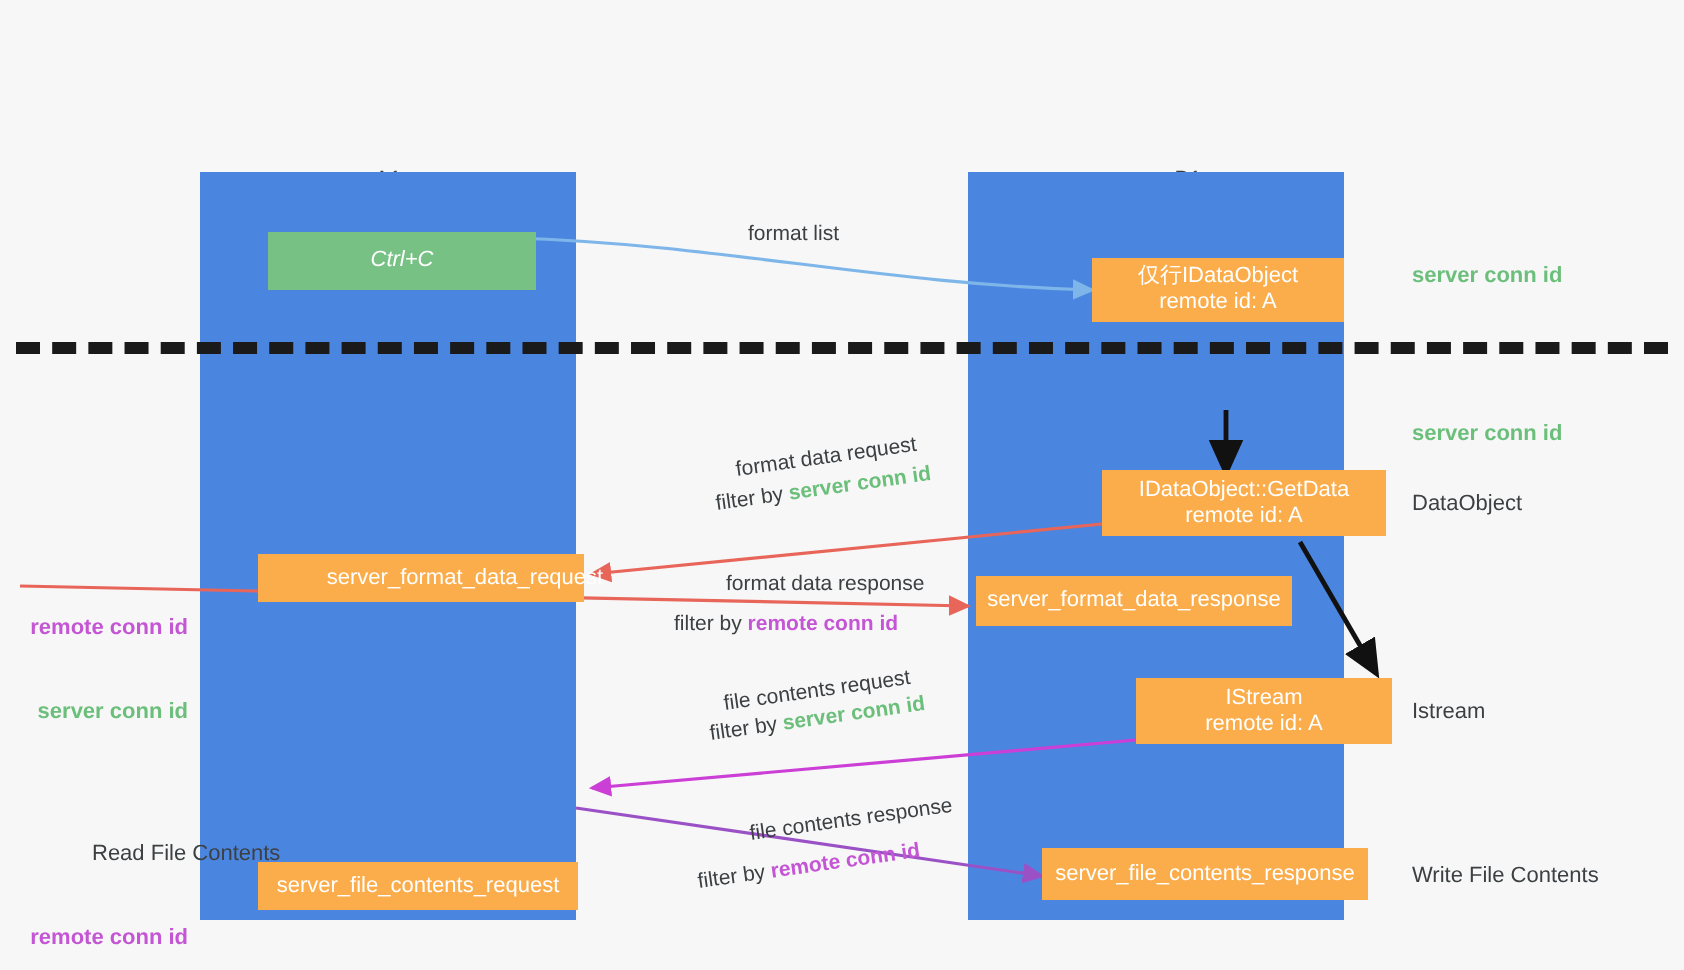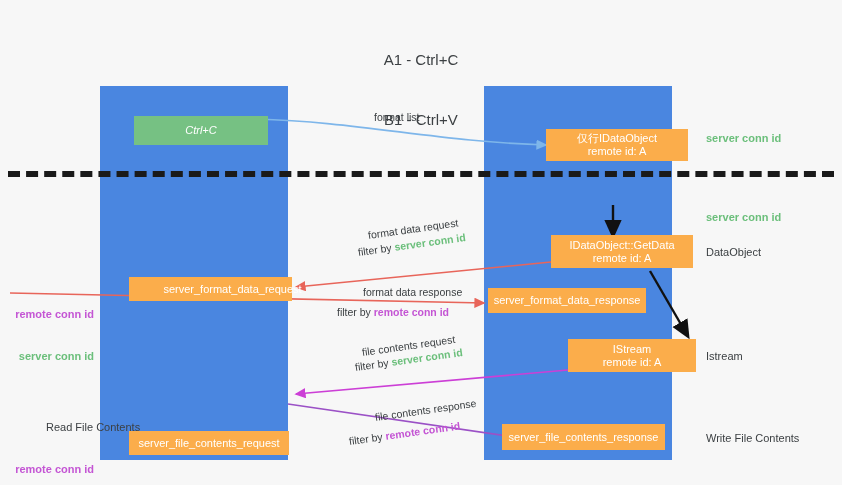--- a/index.html
+++ b/index.html
@@ -96,24 +96,20 @@
     line-height: 14px;
     white-space: pre;
   }
   .side-lbl .plain { color: #3c4043; padding-left: 40px; }
 </style>
 </head>
 <body>
 
 <div class="canvas">
 
-  <div class="title">
-    <div>A1 - Ctrl+C</div>
-    <div>B1 - Ctrl+V</div>
-  </div>
 
   <div class="lane-head" style="left:130px; top:58px; width:128px;">
     <div>A1</div>
     <div>remote</div>
   </div>
   <div class="lane-head" style="left:530px; top:58px; width:128px;">
     <div>B1</div>
     <div>connection</div>
   </div>
 
@@ -153,21 +149,21 @@
 
     <path d="M288,404 L521,438" fill="none" stroke="#9b51c6" stroke-width="1.6" marker-end="url(#ah-purple)"></path>
   </svg>
 
   <div class="divider"></div>
 
   <div class="node green" style="left:134px; top:116px; width:134px; height:29px;font-style:italic;">
     <span>Ctrl+C</span>
   </div>
 
-  <div class="node orange" style="left:546px; top:129px; width:142px; height:32px;">
+  <div class="node orange" style="left:546px; top:129px; width:126px; height:32px;">
     <span>仅行IDataObject</span>
     <span>remote id: A</span>
   </div>
 
 
   <div class="node orange" style="left:551px; top:235px; width:142px; height:33px;text-align:right;">
     <span>IDataObject::GetData</span>
     <span>remote id: A</span>
   </div>
 
@@ -181,21 +177,21 @@
 
   <div class="node orange" style="left:568px; top:339px; width:128px; height:33px;">
     <span>IStream</span>
     <span>remote id: A</span>
   </div>
 
   <div class="node orange" style="left:129px; top:394px; width:160px; height:24px;margin-top:37px;">
     <span>server_file_contents_request</span>
   </div>
 
-  <div class="node orange" style="left:502px; top:424px; width:163px; height:26px;">
+  <div class="node orange" style="left:521px; top:424px; width:163px; height:26px;">
     <span>server_file_contents_response</span>
   </div>
 
   <div class="cap" style="left:374px; top:110px;">format list</div>
 
   <div class="cap rot-neg" style="left:368px; top:228px;">format data request</div>
   <div class="cap rot-neg" style="left:358px; top:245px;"><span>filter by </span><span class="green-txt">server conn id</span></div>
 
   <div class="cap" style="left:363px; top:285px;">format data response</div>
   <div class="cap" style="left:337px; top:305px;"><span>filter by </span><span class="pink-txt">remote conn id</span></div>

